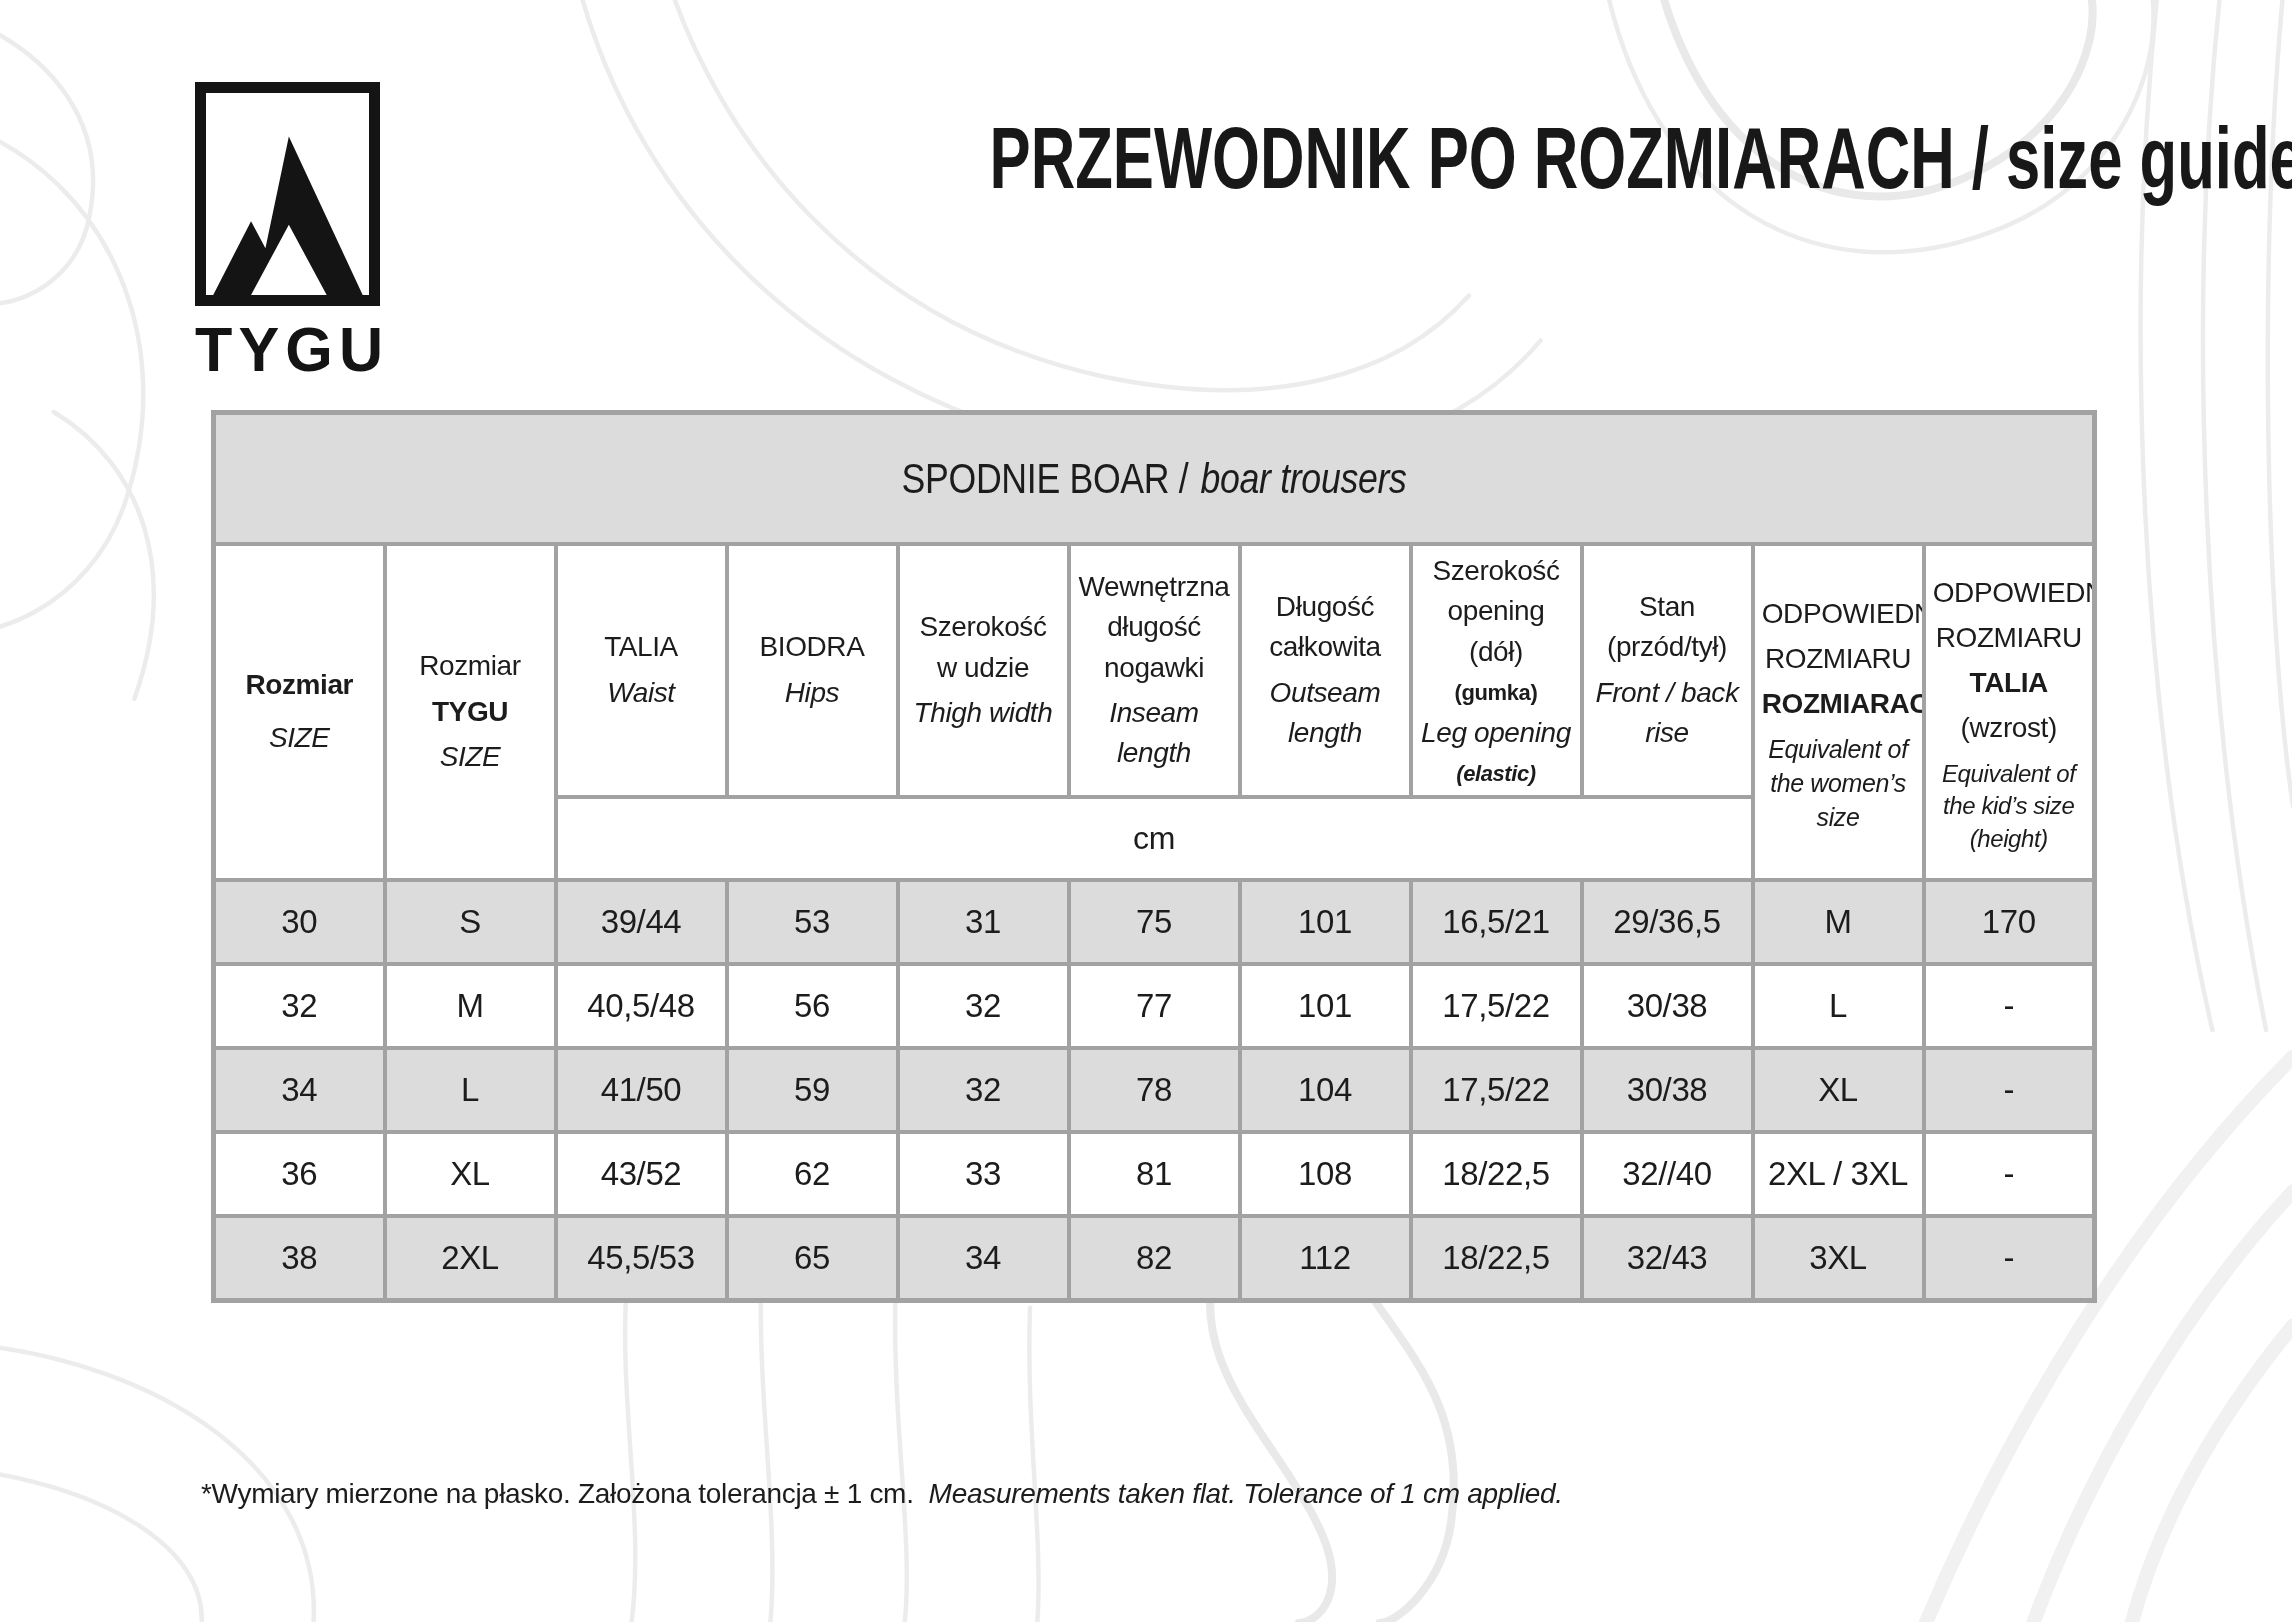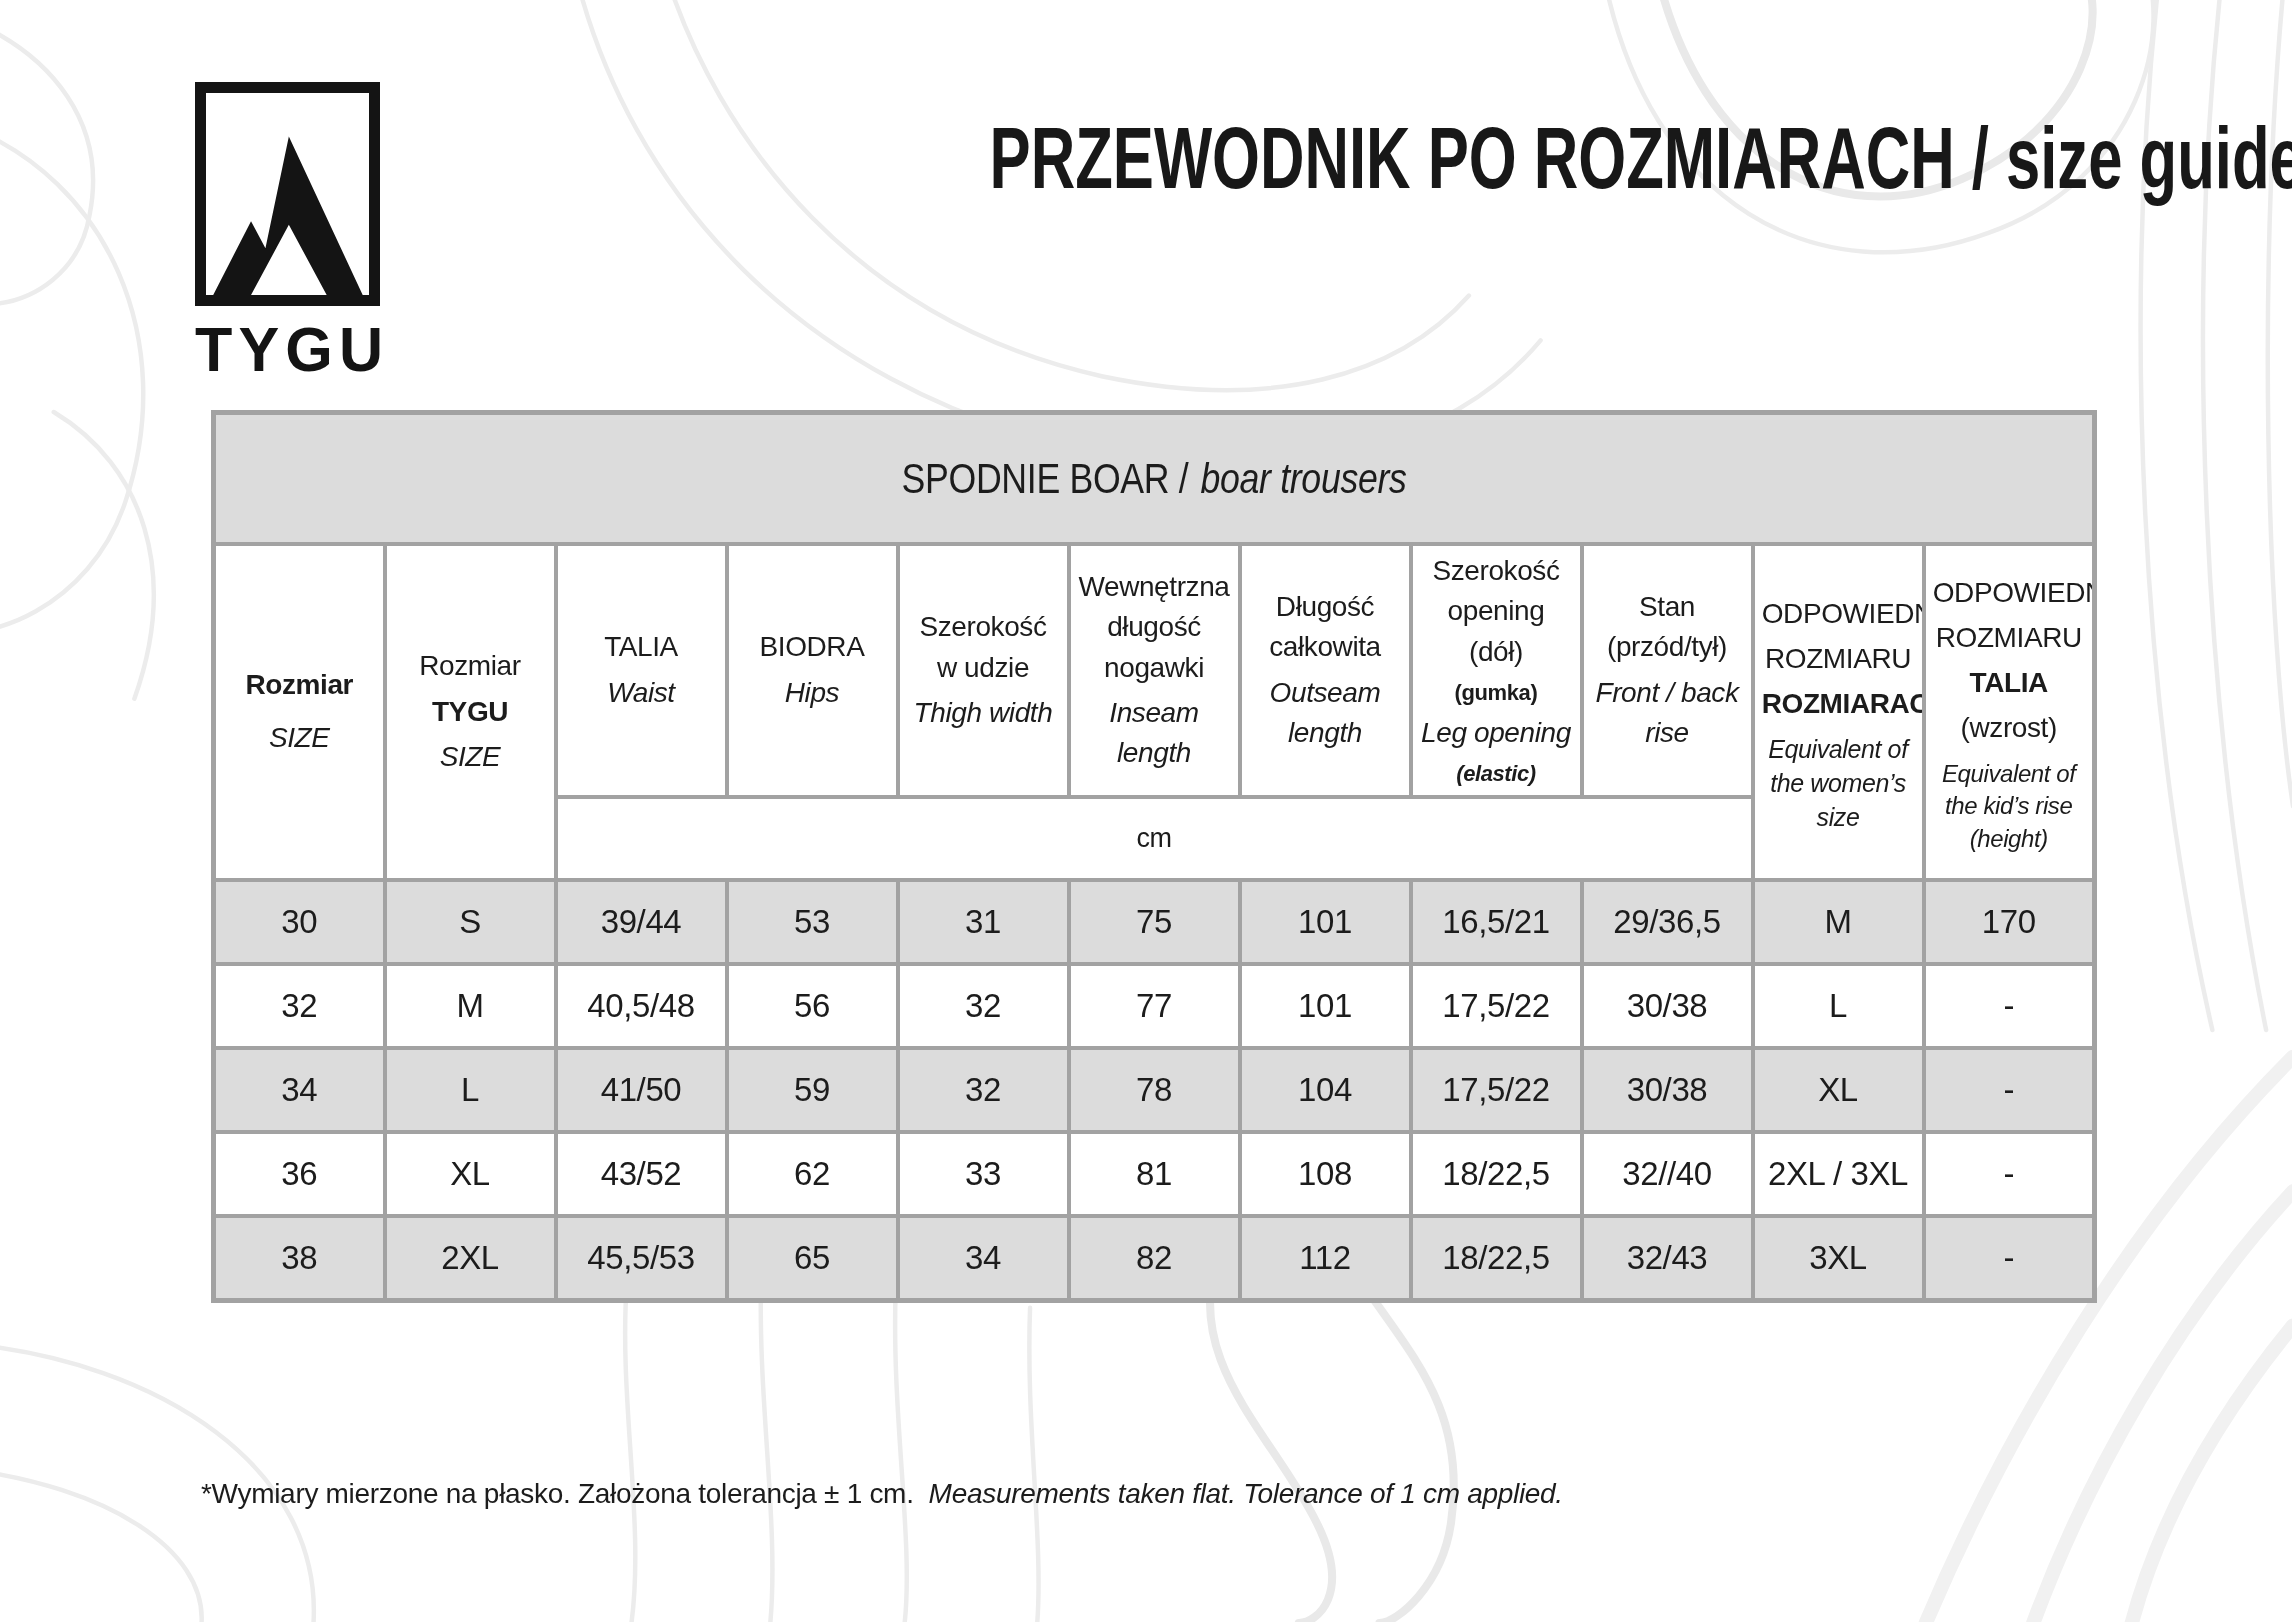--- a/index.html
+++ b/index.html
@@ -44,21 +44,21 @@
   }
   table.size-table td {
     border:4.5px solid #a2a2a2; text-align:center; vertical-align:middle;
     padding:0 7.2px; letter-spacing:-0.4px; overflow:hidden;
   }
   tr.title-row td { height:127px; background:#dcdcdc; }
   .tt-scale { display:inline-block; transform:scaleX(0.85); transform-origin:center; white-space:nowrap; font-size:42px; }
   .tt-en { font-style:italic; margin-left:14.3px; }
 
   tr.header-row td { height:224px; background:#ffffff; font-size:28px; line-height:1.45; }
-  tr.unit-row td.cm-cell { height:79px; background:#ffffff; font-size:27px; }
+  tr.unit-row td.cm-cell { height:79px; background:#ffffff; font-size:32px; }
 
   .line { display:block; margin:4.5px 0; }
   .b { font-weight:bold; }
   .en { font-style:italic; }
   .small { font-size:22px;font-weight:bold; }
   .en-block { display:block; font-style:italic; font-size:25px; line-height:1.35; margin-top:9px; }
   .en-block.sm { font-size:24px; }
   .gap { margin-top:12.5px; }
 
   tbody tr td { height:80px; font-size:33px; }
@@ -173,21 +173,21 @@
         <span class="line">ODPOWIEDNIK</span>
         <span class="line">ROZMIARU</span>
         <span class="line b">ROZMIARACH</span>
         <span class="en-block">Equivalent of the women’s size</span>
       </td>
       <td rowspan="2">
         <span class="line">ODPOWIEDNIK</span>
         <span class="line">ROZMIARU</span>
         <span class="line b">TALIA</span>
         <span class="line">(wzrost)</span>
-        <span class="en-block sm">Equivalent of the kid’s rise (height)</span>
+        <span class="en-block sm">Equivalent of the kid’s size (height)</span>
       </td>
     </tr>
     <tr class="unit-row">
       <td colspan="7" class="cm-cell">cm</td>
     </tr>
   </thead>
   <tbody>
     <tr>
       <td>30</td>
       <td>S</td>

